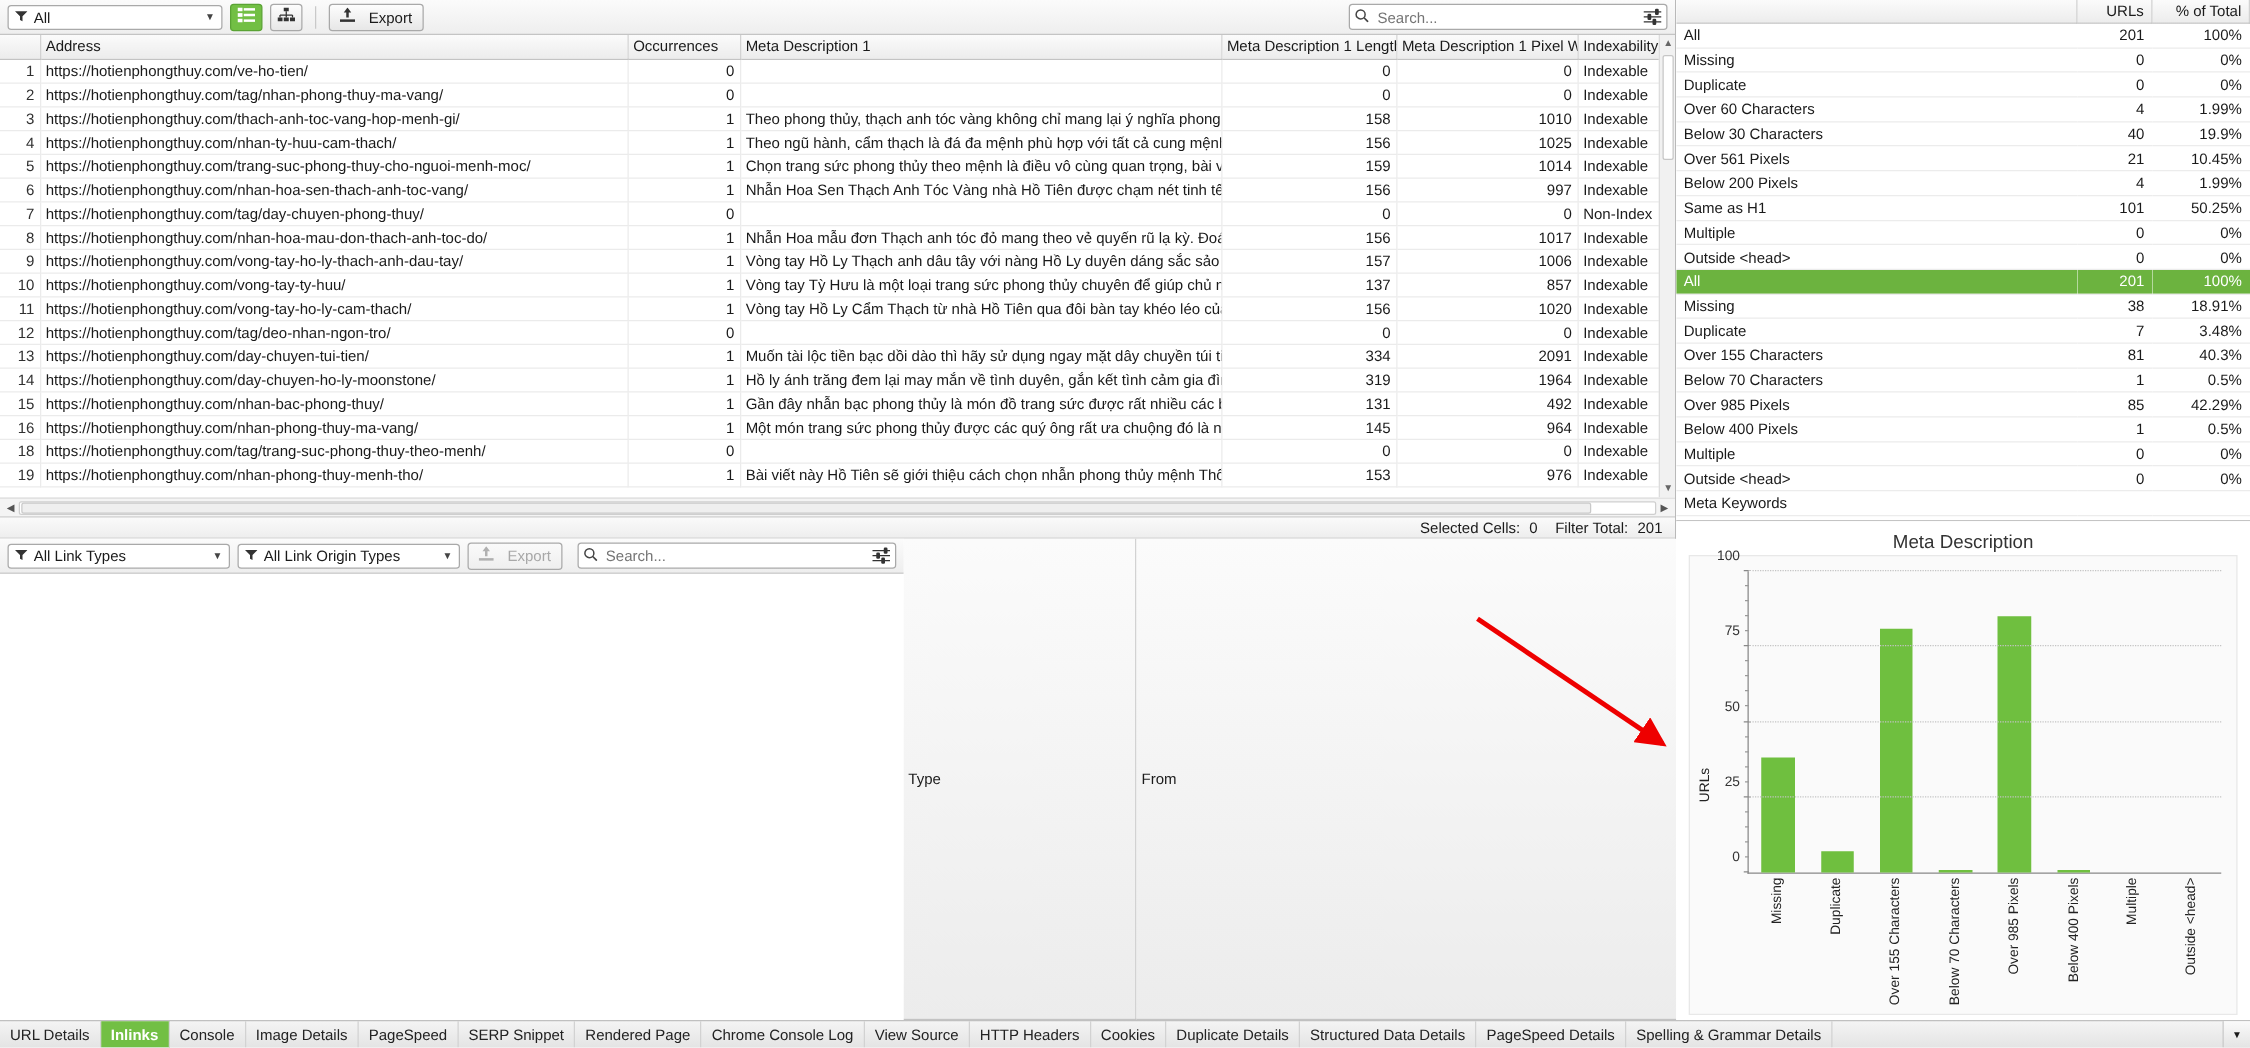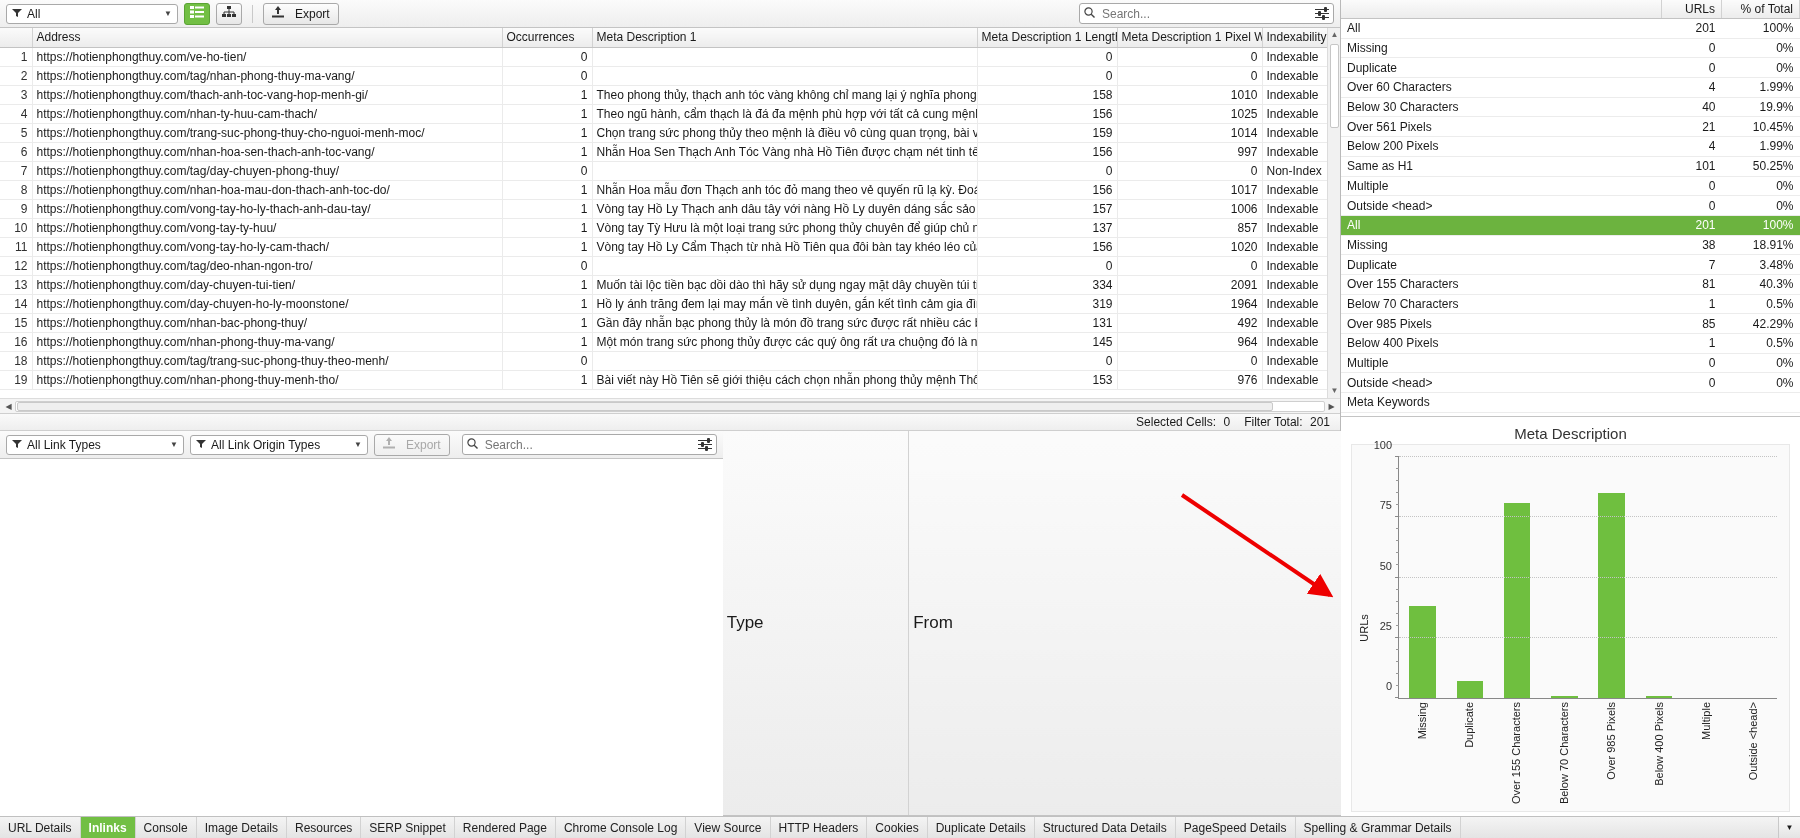--- a/index.html
+++ b/index.html
@@ -123,21 +123,21 @@
   .lower { flex: 1; display: flex; flex-direction: row; min-height: 0; background:#fff; }
   .lower-toolbar {
     height: 28px; display:flex; align-items:center; gap:6px; padding: 0 6px;
     background: linear-gradient(#fbfbfb,#eeeeee); border-bottom: 1px solid #c4c4c4;
   }
   .combo.w2 { width: 178px; }
   table.grid2 { border-collapse: collapse; table-layout: fixed; width: 100%; }
   table.grid2 th {
     background: linear-gradient(#fbfbfb,#ececec);
     border-right: 1px solid #d2d2d2; border-bottom: 1px solid #c3c3c3;
-    font-weight: normal; font-size: 17px; text-align: left;
+    font-weight: normal; font-size: 12px; text-align: left;
     padding: 2px 4px; height: 19px; white-space: nowrap;
   }
   .c-type{width:186px;} .c-from{width:475px;} .c-to{width:475px;} .c-anchor{width:auto;}
   .no-url {
     flex: 1; display:flex; align-items:center; justify-content:center;
     color: #8c8c8c; font-size: 19px; background: #fff;
   }
   .lower-status {
     height: 18px; display:flex; align-items:center; justify-content:flex-end; gap: 14px;
     padding: 0 10px; font-size: 12px;
@@ -791,21 +791,21 @@
         </div>
       </div>
     </div>
   </div>
 
   <div class="tabbar" id="tabbar">
       <div class="tab">URL Details</div>
       <div class="tab active">Inlinks</div>
       <div class="tab">Console</div>
       <div class="tab">Image Details</div>
-      <div class="tab">Resources</div>
+      <div class="tab">PageSpeed</div>
       <div class="tab">SERP Snippet</div>
       <div class="tab">Rendered Page</div>
       <div class="tab">Chrome Console Log</div>
       <div class="tab">View Source</div>
       <div class="tab">HTTP Headers</div>
       <div class="tab">Cookies</div>
       <div class="tab">Duplicate Details</div>
       <div class="tab">Structured Data Details</div>
       <div class="tab">PageSpeed Details</div>
       <div class="tab">Spelling &amp; Grammar Details</div>

